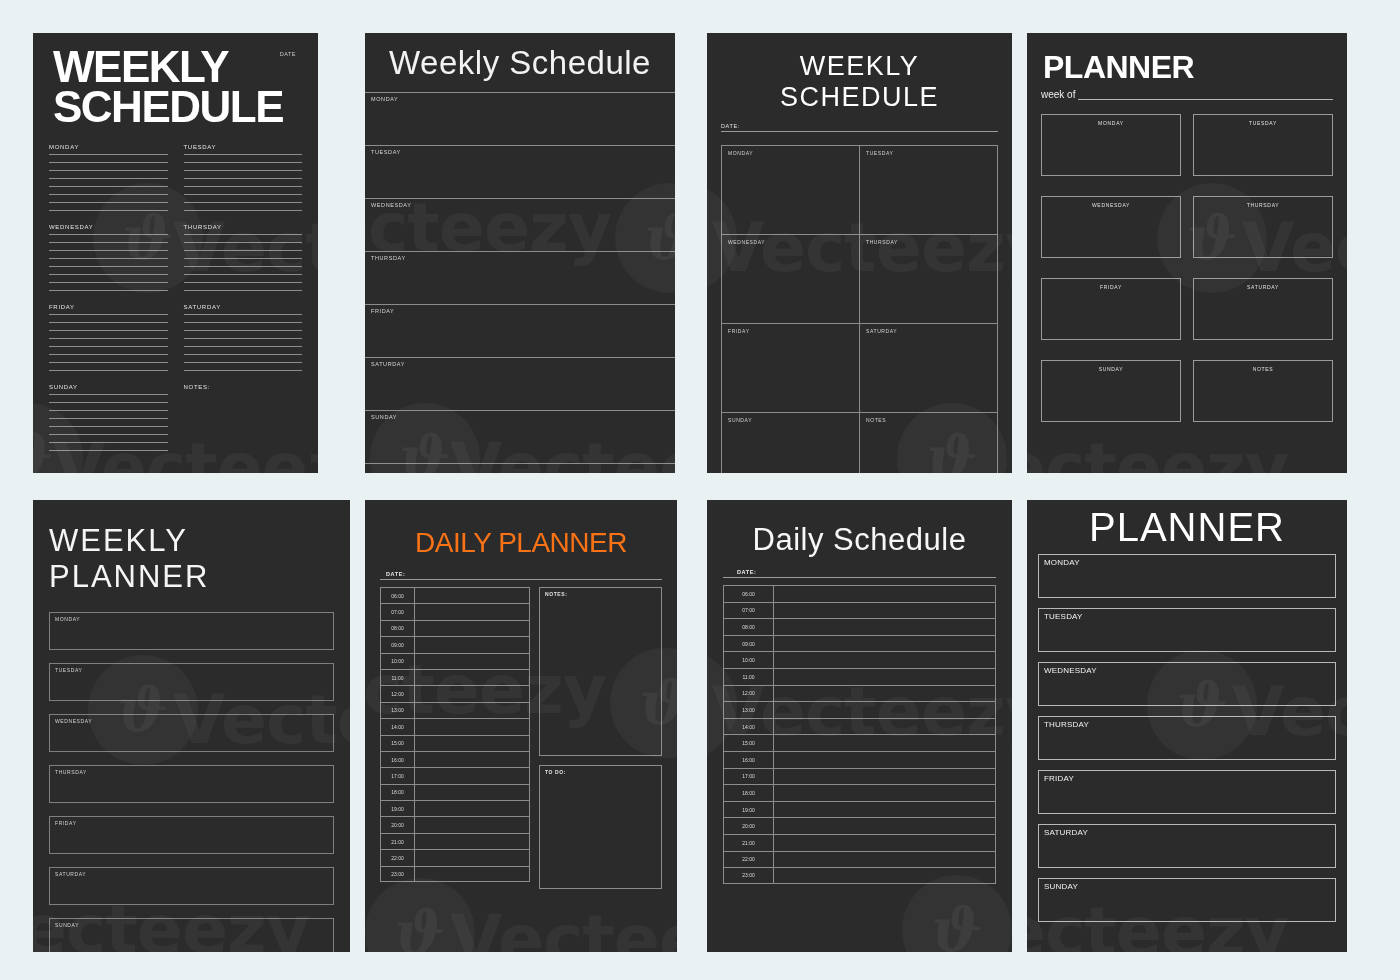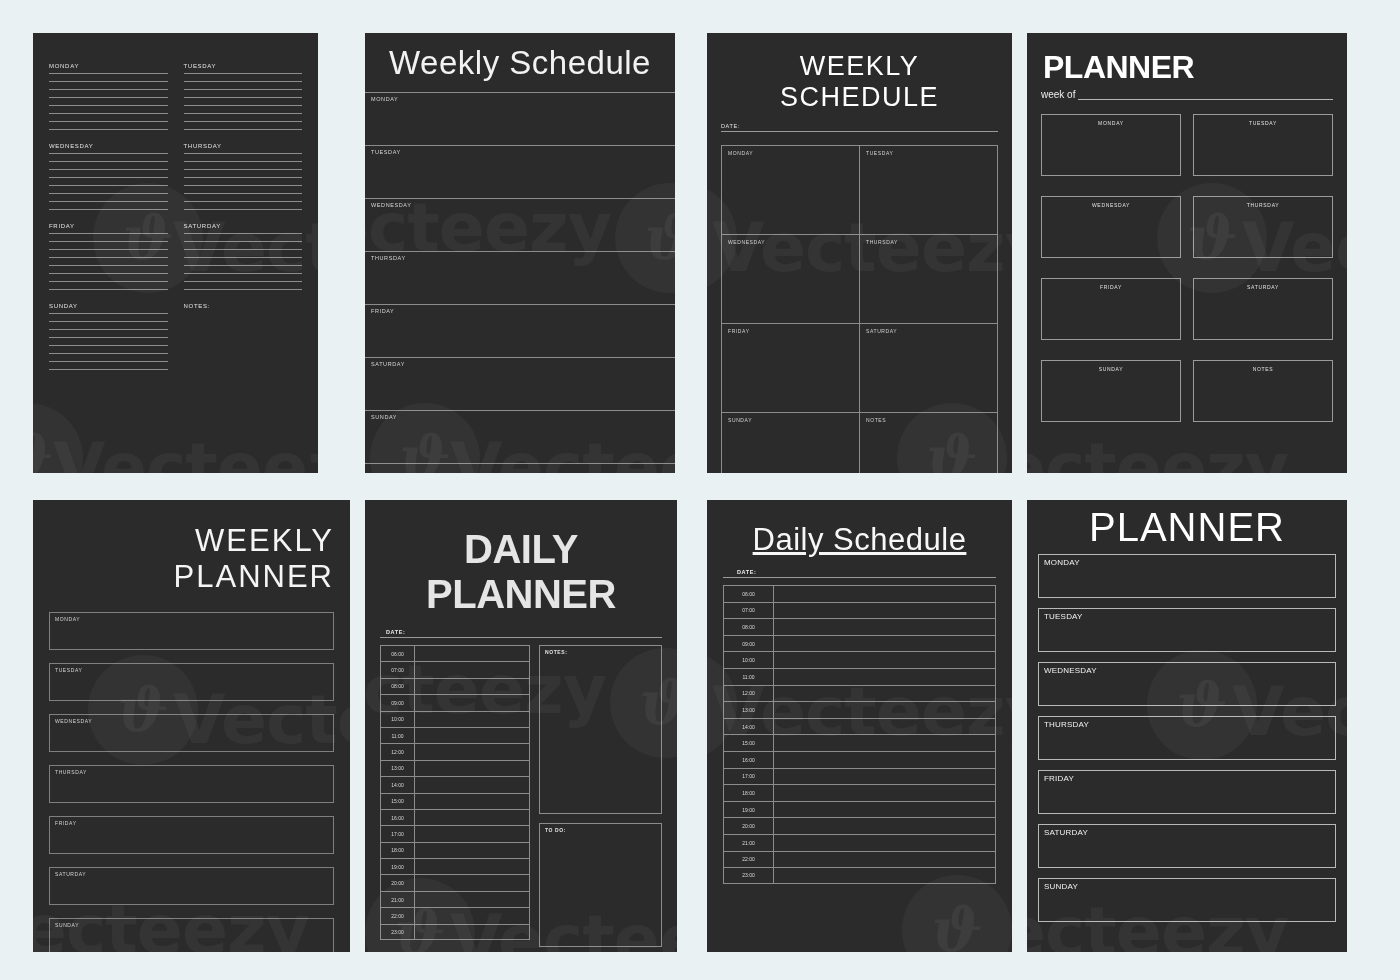--- a/index.html
+++ b/index.html
@@ -138,33 +138,33 @@
   #p4 .p4-box{
     border:1px solid #9a9a9a;height:62px;
     padding-top:5px;text-align:center;box-sizing:border-box;
   }
   #p4 .p4-box .lbl{font-size:5px;color:#e2e2e2;letter-spacing:.7px;}
 
   
   #p5{left:33px;top:500px;width:317px;height:452px;padding:0 16px;box-sizing:border-box;}
   #p5 .p5-title{
     font-weight:300;color:#f5f5f5;font-size:31px;letter-spacing:2px;
-    text-align:right;margin:23px 0 16px 0;
+    text-align:left;margin:23px 0 16px 0;
   }
   #p5 .p5-list{margin-top:17px;}
   #p5 .p5-box{
     border:1px solid #7f7f7f;height:38px;margin-bottom:13px;
     padding:3px 0 0 5px;box-sizing:border-box;
   }
   #p5 .p5-box .lbl{font-size:5px;color:#d4d4d4;letter-spacing:.6px;}
 
   
   #p6{left:365px;top:500px;width:312px;height:452px;padding:0 15px;box-sizing:border-box;}
   #p6 .p6-title{
-    font-weight:bold;color:#e5e5e5;font-size:40px;letter-spacing:-0.5px;
+    font-weight:normal;color:#f97316;font-size:28px;letter-spacing:-0.5px;
     text-align:center;margin:27px 0 0 0;
   }
   #p6 .p6-date{
     margin-top:12px;border-bottom:1px solid #9a9a9a;padding:0 0 2px 6px;
     font-size:5.5px;color:#eaeaea;letter-spacing:.6px;font-weight:bold;
   }
   #p6 .p6-body{display:flex;gap:9px;margin-top:7px;}
   #p6 .p6-left{width:150px;}
   #p6 .p6-right{flex:1;display:flex;flex-direction:column;}
   #p6 .p6-slot{
@@ -183,21 +183,21 @@
     padding:3px 0 0 5px;
   }
   #p6 .p6-pane .lbl{font-size:5px;color:#e2e2e2;letter-spacing:.6px;font-weight:bold;}
   #p6 .p6-notes{height:169px;}
   #p6 .p6-todo{height:124px;margin-top:9px;}
 
   
   #p7{left:707px;top:500px;width:305px;height:452px;padding:0 16px;box-sizing:border-box;}
   #p7 .p7-title{
     font-weight:300;color:#f7f7f7;font-size:31px;letter-spacing:.5px;
-    text-align:center;margin:22px 0 0 0;text-decoration:underline;
+    text-align:center;margin:22px 0 0 0;
   }
   #p7 .p7-date{
     margin-top:11px;border-bottom:1px solid #9a9a9a;padding:0 0 2px 14px;
     font-size:5.5px;color:#f0f0f0;letter-spacing:.6px;font-weight:bold;
   }
   #p7 .p7-table{margin-top:7px;}
   #p7 .p7-slot{
     display:flex;border:1px solid #8c8c8c;border-bottom:none;height:16.6px;
     box-sizing:border-box;
   }
@@ -230,20 +230,25 @@
     <div class="wm">
       <div class="wm-logo" style="left:60px;top:150px;width:110px;height:110px;">
           <span style="font-size:60px;">ϑ</span>
         </div>
       <div class="wm-text" style="left:140px;top:175px;font-size:68px;">Vecteezy</div>
       <div class="wm-logo" style="left:-60px;top:370px;width:110px;height:110px;">
           <span style="font-size:60px;">ϑ</span>
         </div>
       <div class="wm-text" style="left:20px;top:395px;font-size:68px;">Vecteezy</div>
     </div>
+    <div class="p1-head">
+      <div class="p1-date">DATE</div>
+      <div class="p1-title">WEEKLY</div>
+      <div class="p1-title">SCHEDULE</div>
+    </div>
     <div class="p1-grid" id="p1grid">
         <div class="p1-cell">
           <div class="p1-lbl">MONDAY</div>
           <div class="p1-lines">
             <i></i>
             <i></i>
             <i></i>
             <i></i>
             <i></i>
             <i></i>

